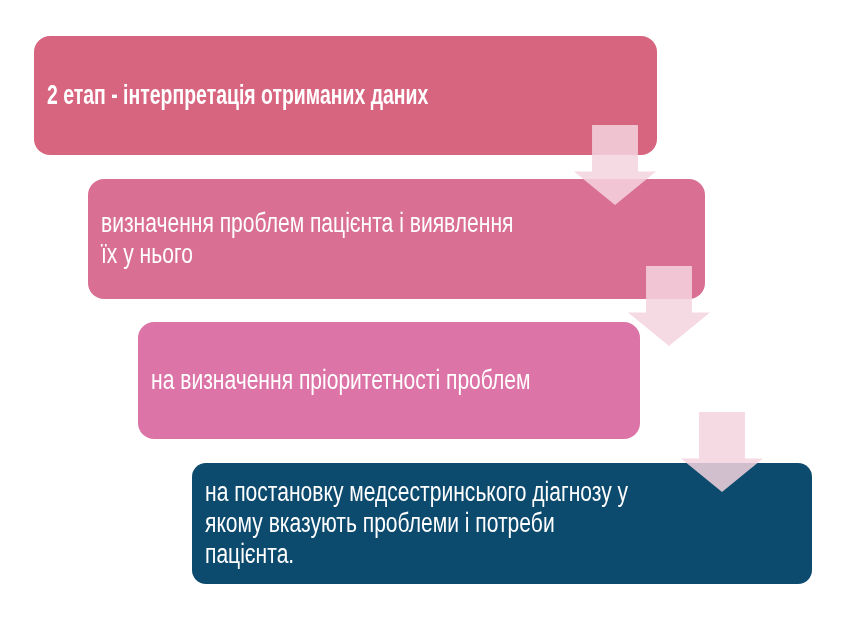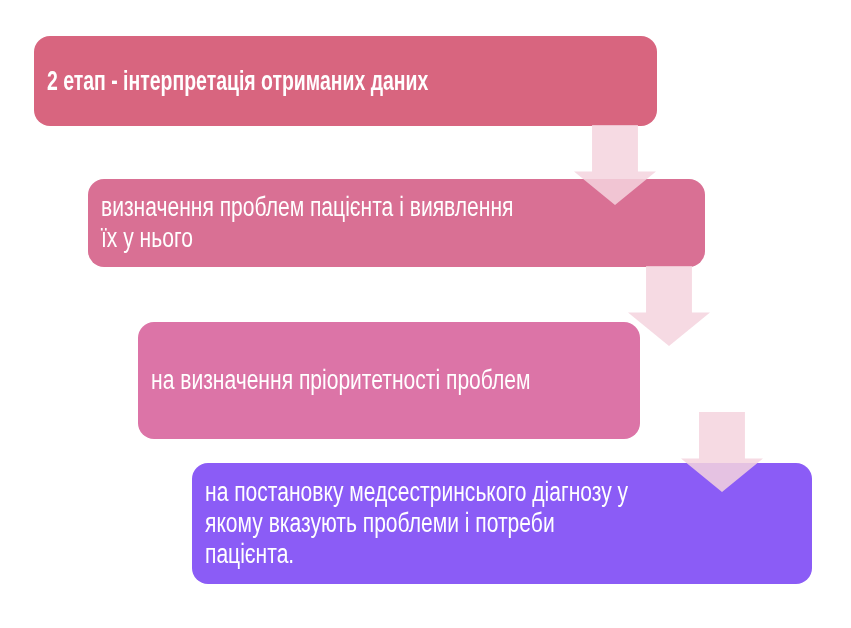--- a/index.html
+++ b/index.html
@@ -13,22 +13,22 @@
   }
   .box {
     position: absolute;
     border-radius: 16px;
     display: flex;
     flex-direction: column;
     justify-content: center;
     padding-left: 13px;
     padding-right: 10px;
   }
-  .box1 { left: 34px;  top: 36px;  width: 623px; height: 90px; }
-  .box2 { left: 88px;  top: 179px; width: 617px; height: 88px; }
+  .box1 { left: 34px;  top: 36px;  width: 623px; height: 119px; }
+  .box2 { left: 88px;  top: 179px; width: 617px; height: 120px; }
   .box3 { left: 138px; top: 322px; width: 502px; height: 117px; }
   .box4 { left: 192px; top: 463px; width: 620px; height: 121px; }
   .text {
     font-size: 27px;
     line-height: 31px;
     transform: scaleX(0.78);
     transform-origin: 0 50%;
   }
   .text.bold {
     font-weight: 700;
@@ -63,21 +63,21 @@
       <div class="line">їх у нього</div>
     </div>
   </div>
 
   <div class="box box3" style="background: rgb(220, 116, 167);">
     <div class="text" style="color: rgb(255, 255, 255);">
       <div class="line">на визначення пріоритетності проблем</div>
     </div>
   </div>
 
-  <div class="box box4" style="background: #8b5cf6;">
+  <div class="box box4" style="background: #0c4a6e; border-radius: 14px;">
     <div class="text" style="color: rgb(255, 255, 255);">
       <div class="line">на постановку медсестринського діагнозу у</div>
       <div class="line">якому вказують проблеми і потреби</div>
       <div class="line">пацієнта.</div>
     </div>
   </div>
 
   <div class="arrow arrow1" style="background: rgb(245, 211, 222);"></div>
   <div class="arrow arrow2" style="background: rgb(245, 211, 222);"></div>
   <div class="arrow arrow3" style="background: rgb(245, 211, 222);"></div>

